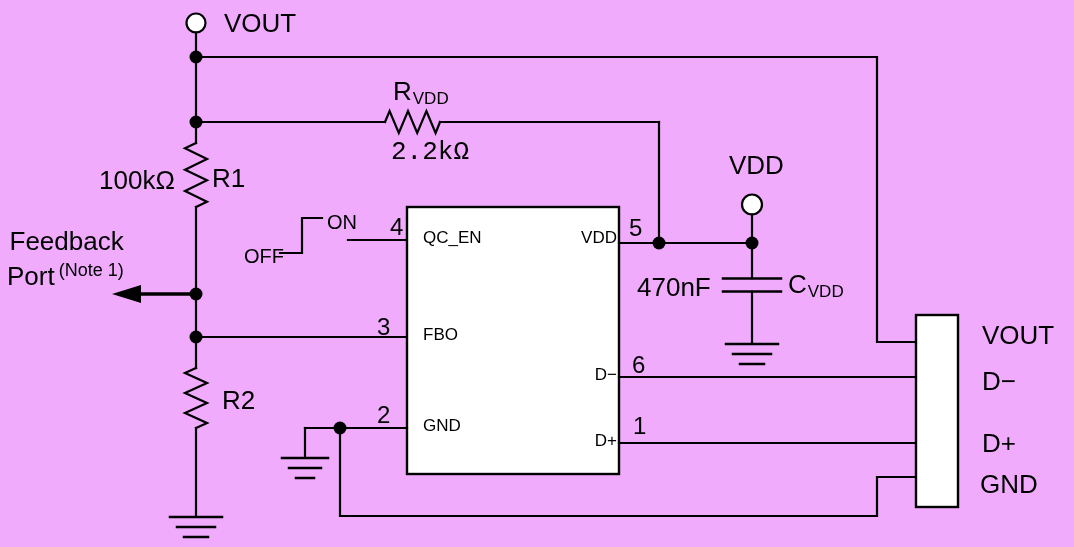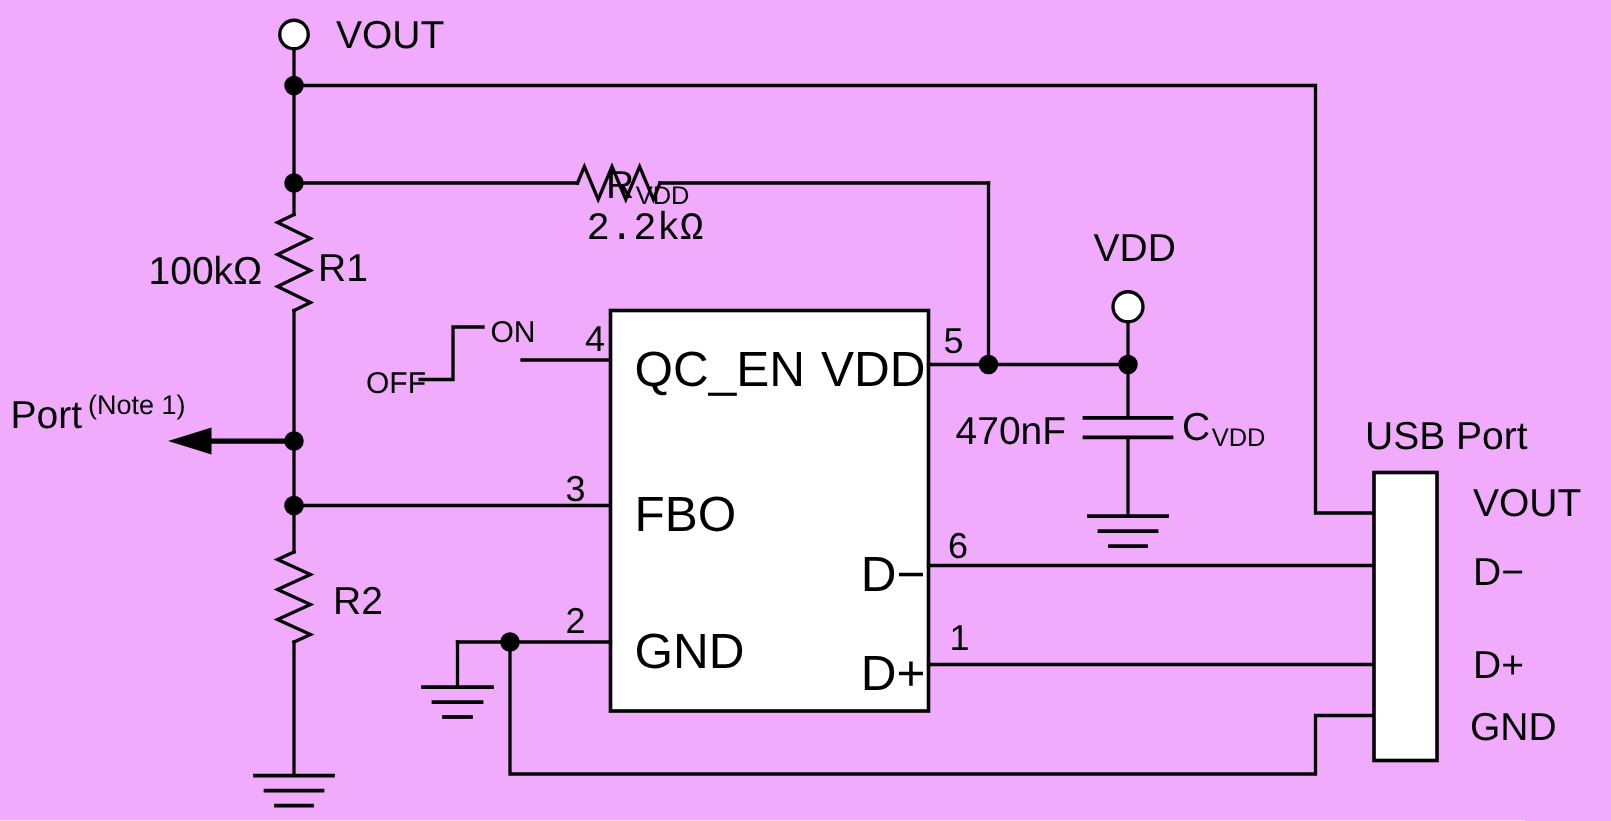--- a/index.html
+++ b/index.html
@@ -4,21 +4,21 @@
 <style>
   html,body{margin:0;padding:0;background:#fff;}
   .canvas{
     position:relative;width:1074px;height:547px;background:#f0abfc;
     font-family:"Liberation Sans","DejaVu Sans",sans-serif;color:#000;overflow:hidden;text-align:right;
   }
   .wires{position:absolute;left:0;top:0;}
   .lbl{position:absolute;font-size:26px;line-height:1.05;white-space:nowrap;color:#000;}
   .sw{font-size:20px;}
   .pin-num{font-size:24px;}
-  .ic-lbl{font-size:33px;}
+  .ic-lbl{font-size:17px;}
   sub.sx{font-size:17px;vertical-align:-4px;margin-left:1px;}
   sup.nx{font-size:18px;vertical-align:9px;margin-left:4px;margin-top:48px;}
   .fb{line-height:29px;}
 </style>
 </head>
 <body>
 
 <div class="canvas">
 
   <svg class="wires" width="1074" height="547" viewBox="0 0 1074 547" fill="none" stroke="#000" stroke-width="2.2" stroke-linecap="square">
@@ -105,27 +105,27 @@
       <circle cx="196" cy="294" r="6.5"></circle>
       <circle cx="196" cy="337" r="6.5"></circle>
       <circle cx="340" cy="428" r="6.5"></circle>
       <circle cx="659" cy="243" r="6.5"></circle>
       <circle cx="752" cy="243" r="6.5"></circle>
     </g>
   </svg>
 
   <span class="lbl" style="left:224px;top:10px;">VOUT</span>
 
-  <span class="lbl" style="left:404px;top:78px;margin-top:32px;"><span>R</span><sub class="sx">VDD</sub></span>
+  <span class="lbl" style="left:393px;top:78px;"><span>R</span><sub class="sx">VDD</sub></span>
   <span class="lbl" style="left:391px;top:139px;font-family:Liberation Mono, monospace;">2.2kΩ</span>
 
   <span class="lbl" style="left:99px;top:167px;">100kΩ</span>
   <span class="lbl" style="left:212px;top:165px;">R1</span>
 
-  <span class="lbl fb" style="left:7px;top:227px;"><br><span>Port</span><sup class="nx">(Note 1)</sup></span>
+  <span class="lbl fb" style="left:7px;top:227px;"><span>Feedback</span><br><span>Port</span><sup class="nx">(Note 1)</sup></span>
 
   <span class="lbl sw" style="left:327px;top:212px;">ON</span>
   <span class="lbl sw" style="left:244px;top:246px;">OFF</span>
 
   <span class="lbl" style="left:222px;top:387px;">R2</span>
 
   <span class="lbl pin-num" style="left:390px;top:214px;">4</span>
   <span class="lbl pin-num" style="left:377px;top:314px;">3</span>
   <span class="lbl pin-num" style="left:377px;top:402px;">2</span>
   <span class="lbl pin-num" style="left:629px;top:215px;">5</span>
@@ -136,19 +136,18 @@
   <span class="lbl ic-lbl" style="left:423px;top:326px;">FBO</span>
   <span class="lbl ic-lbl" style="left:423px;top:417px;">GND</span>
   <span class="lbl ic-lbl" style="right:457px;top:229px;">VDD</span>
   <span class="lbl ic-lbl" style="right:457px;top:366px;">D−</span>
   <span class="lbl ic-lbl" style="right:457px;top:432px;">D+</span>
 
   <span class="lbl" style="left:729px;top:152px;">VDD</span>
   <span class="lbl" style="left:637px;top:274px;">470nF</span>
   <span class="lbl" style="left:788px;top:271px;"><span>C</span><sub class="sx">VDD</sub></span>
 
-  <span class="lbl" style="left:910px;top:277px;">USB Port</span>
   <span class="lbl" style="left:982px;top:322px;">VOUT</span>
   <span class="lbl" style="left:982px;top:368px;">D−</span>
   <span class="lbl" style="left:982px;top:430px;">D+</span>
   <span class="lbl" style="left:980px;top:471px;">GND</span>
 
 </div>
 
 </body></html>

